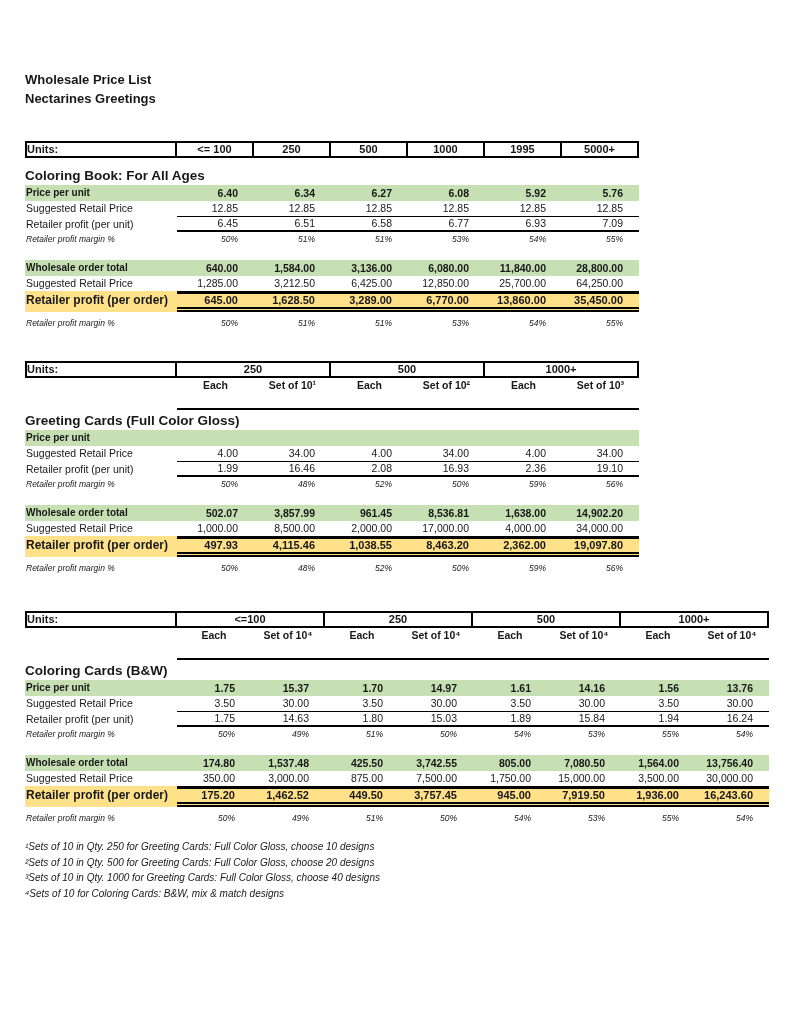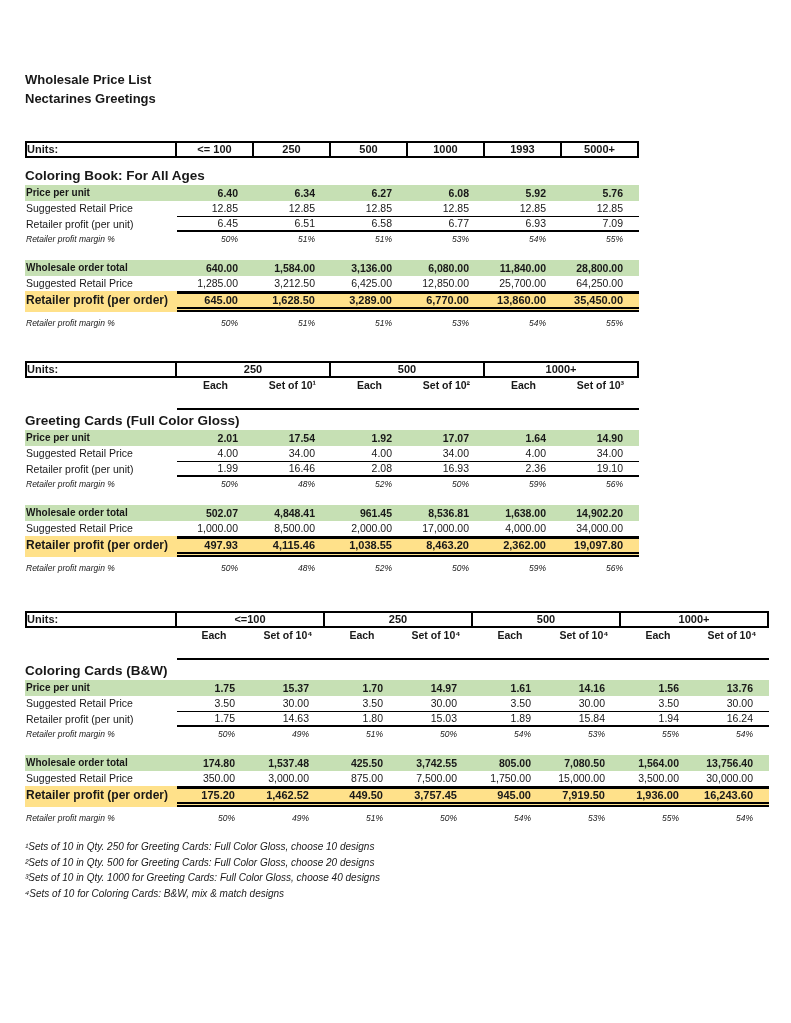--- a/index.html
+++ b/index.html
@@ -68,21 +68,21 @@
     </div>
 
     <div id="tables">
         <div class="wtable no-sub" style="width: 614px;">
           <div class="units-row">
             <div class="units-label">Units:</div>
             <div class="unit-group" style="width: 77px;">&lt;= 100</div>
             <div class="unit-group" style="width: 77px;">250</div>
             <div class="unit-group" style="width: 77px;">500</div>
             <div class="unit-group" style="width: 77px;">1000</div>
-            <div class="unit-group" style="width: 77px;">1993</div>
+            <div class="unit-group" style="width: 77px;">1995</div>
             <div class="unit-group" style="width: 77px;">5000+</div>
           </div>
           <div class="section-title">Coloring Book: For All Ages</div>
           <div class="block">
             <div class="data-row green">
               <div class="row-label" style="width: 152px;">Price per unit</div>
               <div class="cells">
                 <div class="cell">6.40</div>
                 <div class="cell">6.34</div>
                 <div class="cell">6.27</div>
@@ -185,28 +185,20 @@
             <div class="subheader-cell" style="width: 77px;">Set of 10¹</div>
             <div class="subheader-cell" style="width: 77px;">Each</div>
             <div class="subheader-cell" style="width: 77px;">Set of 10²</div>
             <div class="subheader-cell" style="width: 77px;">Each</div>
             <div class="subheader-cell" style="width: 77px;">Set of 10³</div>
           </div>
           <div class="section-title">Greeting Cards (Full Color Gloss)</div>
           <div class="block">
             <div class="data-row green">
               <div class="row-label" style="width: 152px;">Price per unit</div>
-              <div class="cells">
-                <div class="cell">2.01</div>
-                <div class="cell">17.54</div>
-                <div class="cell">1.92</div>
-                <div class="cell">17.07</div>
-                <div class="cell">1.64</div>
-                <div class="cell">14.90</div>
-              </div>
             </div>
             <div class="data-row plain">
               <div class="row-label" style="width: 152px;">Suggested Retail Price</div>
               <div class="cells">
                 <div class="cell">4.00</div>
                 <div class="cell">34.00</div>
                 <div class="cell">4.00</div>
                 <div class="cell">34.00</div>
                 <div class="cell">4.00</div>
                 <div class="cell">34.00</div>
@@ -233,21 +225,21 @@
                 <div class="cell">59%</div>
                 <div class="cell">56%</div>
               </div>
             </div>
           </div>
           <div class="block block-gap">
             <div class="data-row green">
               <div class="row-label" style="width: 152px;">Wholesale order total</div>
               <div class="cells">
                 <div class="cell">502.07</div>
-                <div class="cell">4,848.41</div>
+                <div class="cell">3,857.99</div>
                 <div class="cell">961.45</div>
                 <div class="cell">8,536.81</div>
                 <div class="cell">1,638.00</div>
                 <div class="cell">14,902.20</div>
               </div>
             </div>
             <div class="data-row plain">
               <div class="row-label" style="width: 152px;">Suggested Retail Price</div>
               <div class="cells">
                 <div class="cell">1,000.00</div>

